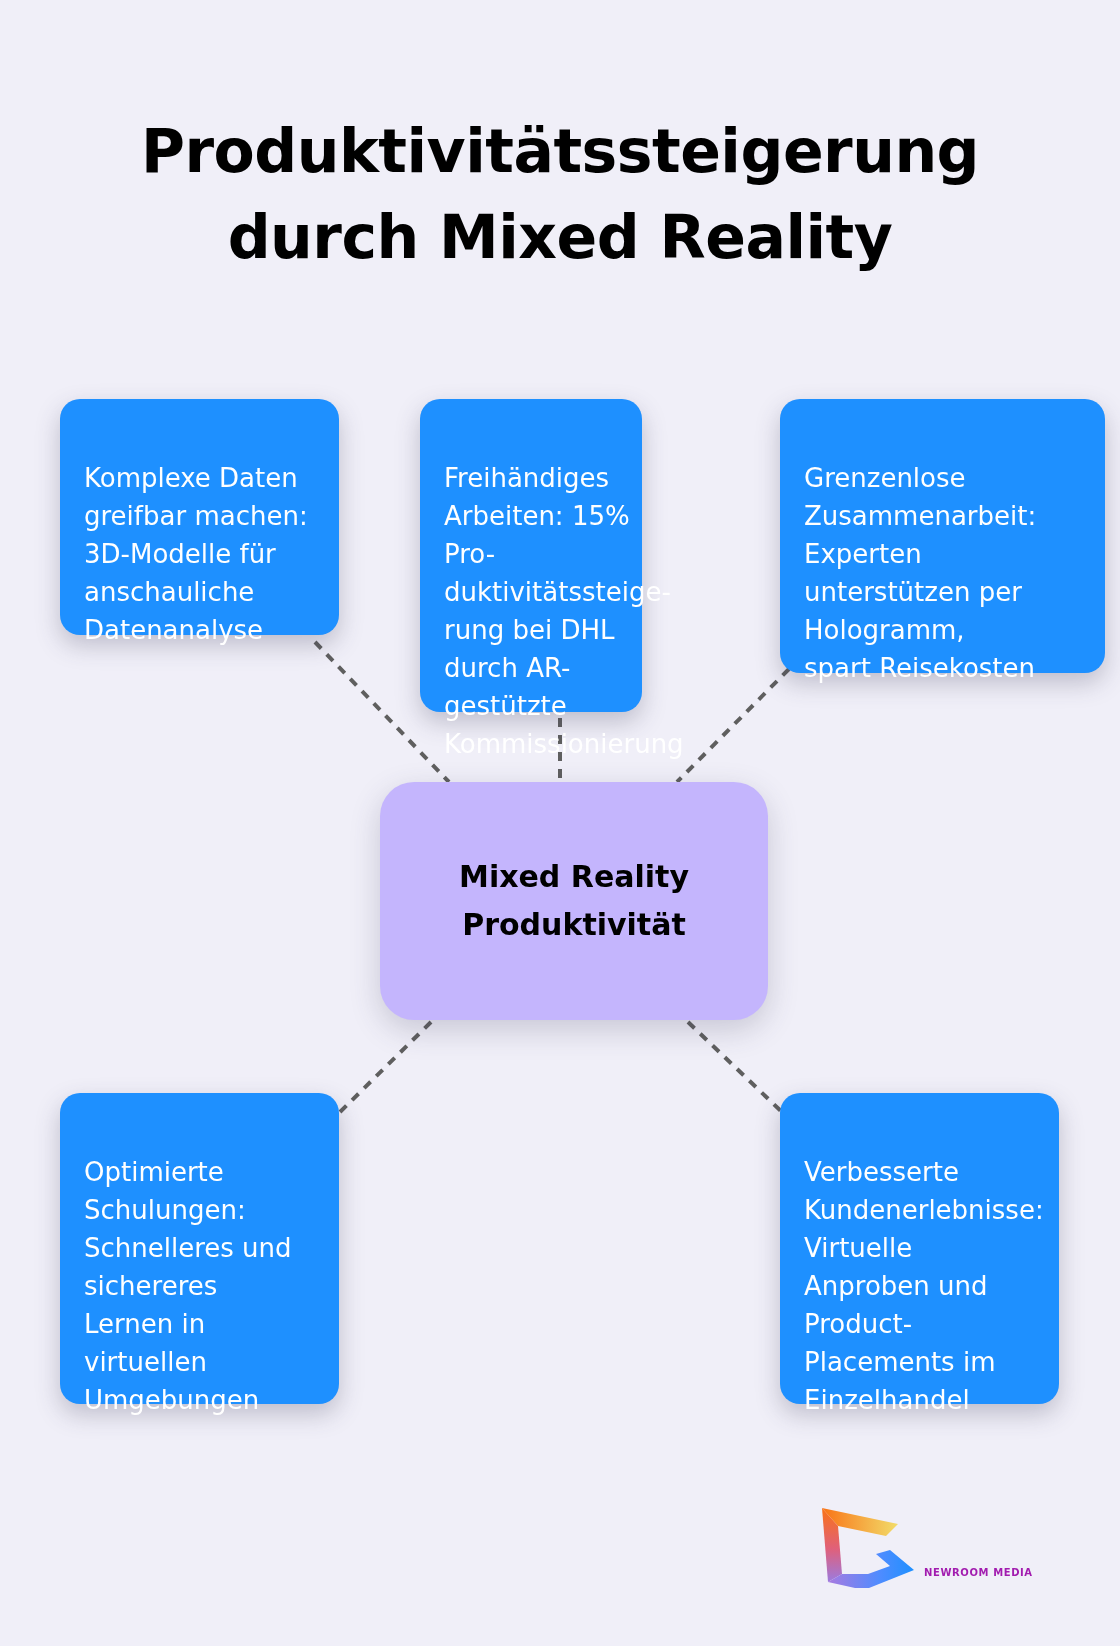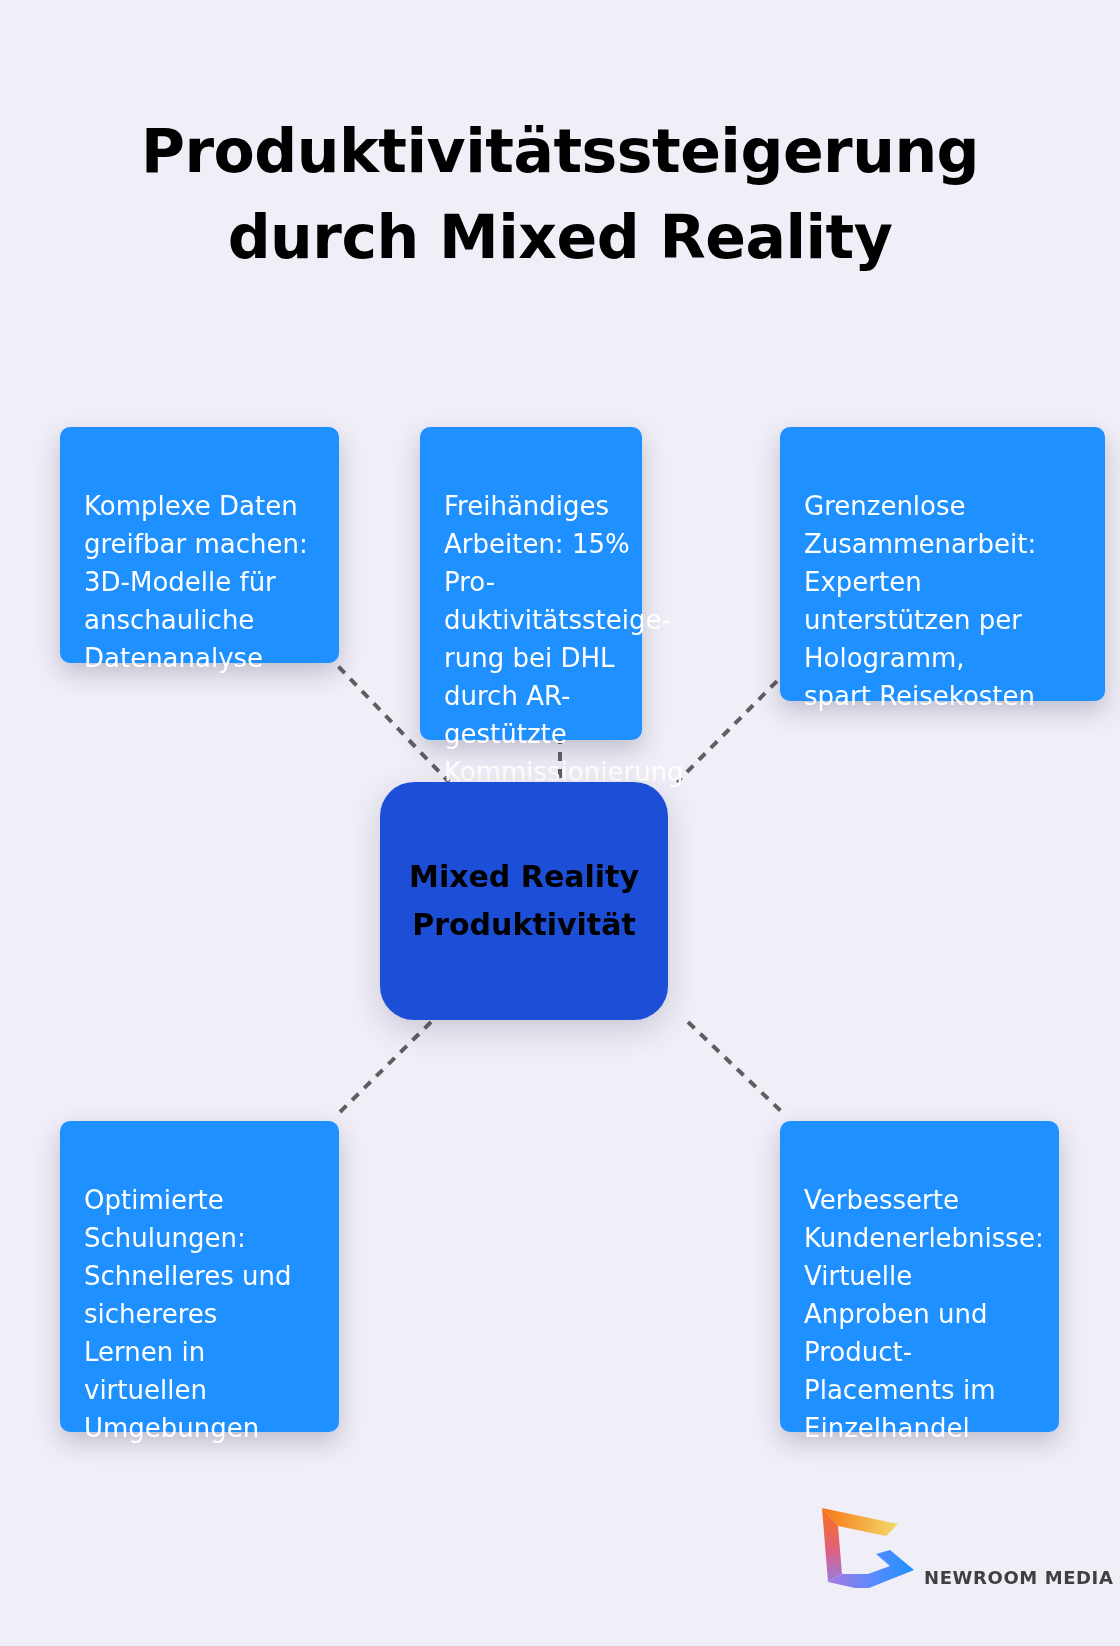--- a/index.html
+++ b/index.html
@@ -31,38 +31,37 @@
       position: absolute;
       left: 0;
       top: 0;
       width: 1120px;
       height: 1646px;
     }
     .node {
       position: absolute;
       background: #1e90ff;
       color: #ffffff;
-      border-radius: 10px;
+      border-radius: 20px;
       box-shadow: 0 10px 24px rgba(60, 60, 90, 0.28);
       box-sizing: border-box;
       padding: 22px 10px 0 24px;
       font-size: 26px;
       line-height: 38px;
       white-space: pre-line;
       overflow: visible;
-      margin-top: 28px;
     }
     .node .txt { display: block; white-space: pre-line; }
     .center-node {
       position: absolute;
       left: 380px;
       top: 782px;
-      width: 288px;
+      width: 388px;
       height: 238px;
-      background: #1d4ed8;
+      background: #c4b5fd;
       border-radius: 34px;
       box-shadow: 0 10px 30px rgba(60, 60, 90, 0.22);
       display: flex;
       align-items: center;
       justify-content: center;
       text-align: center;
       font-weight: bold;
       font-size: 30px;
       line-height: 48px;
       color: #000000;
@@ -82,23 +81,23 @@
       font-size: 62px;
       font-weight: bold;
       color: #333336;
       letter-spacing: 1px;
       font-family: "DejaVu Sans", sans-serif;
     }
     .logo-sub {
       position: absolute;
       left: 106px;
       top: 63px;
-      font-size: 18px;
+      font-size: 10px;
       font-weight: bold;
-      color: #404040;
+      color: #a21caf;
       letter-spacing: 0.6px;
       white-space: nowrap;
     }
   </style>
 </head>
 <body>
 
 <div class="title">
   <span>Produktivitätssteigerung</span>
   <span>durch Mixed Reality</span>

